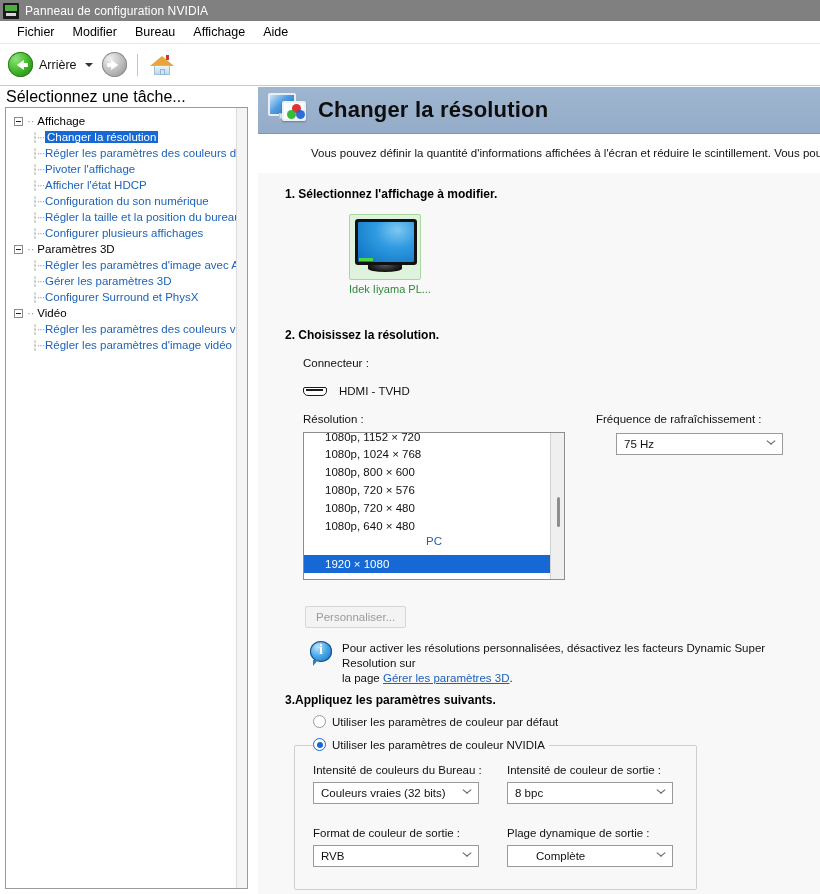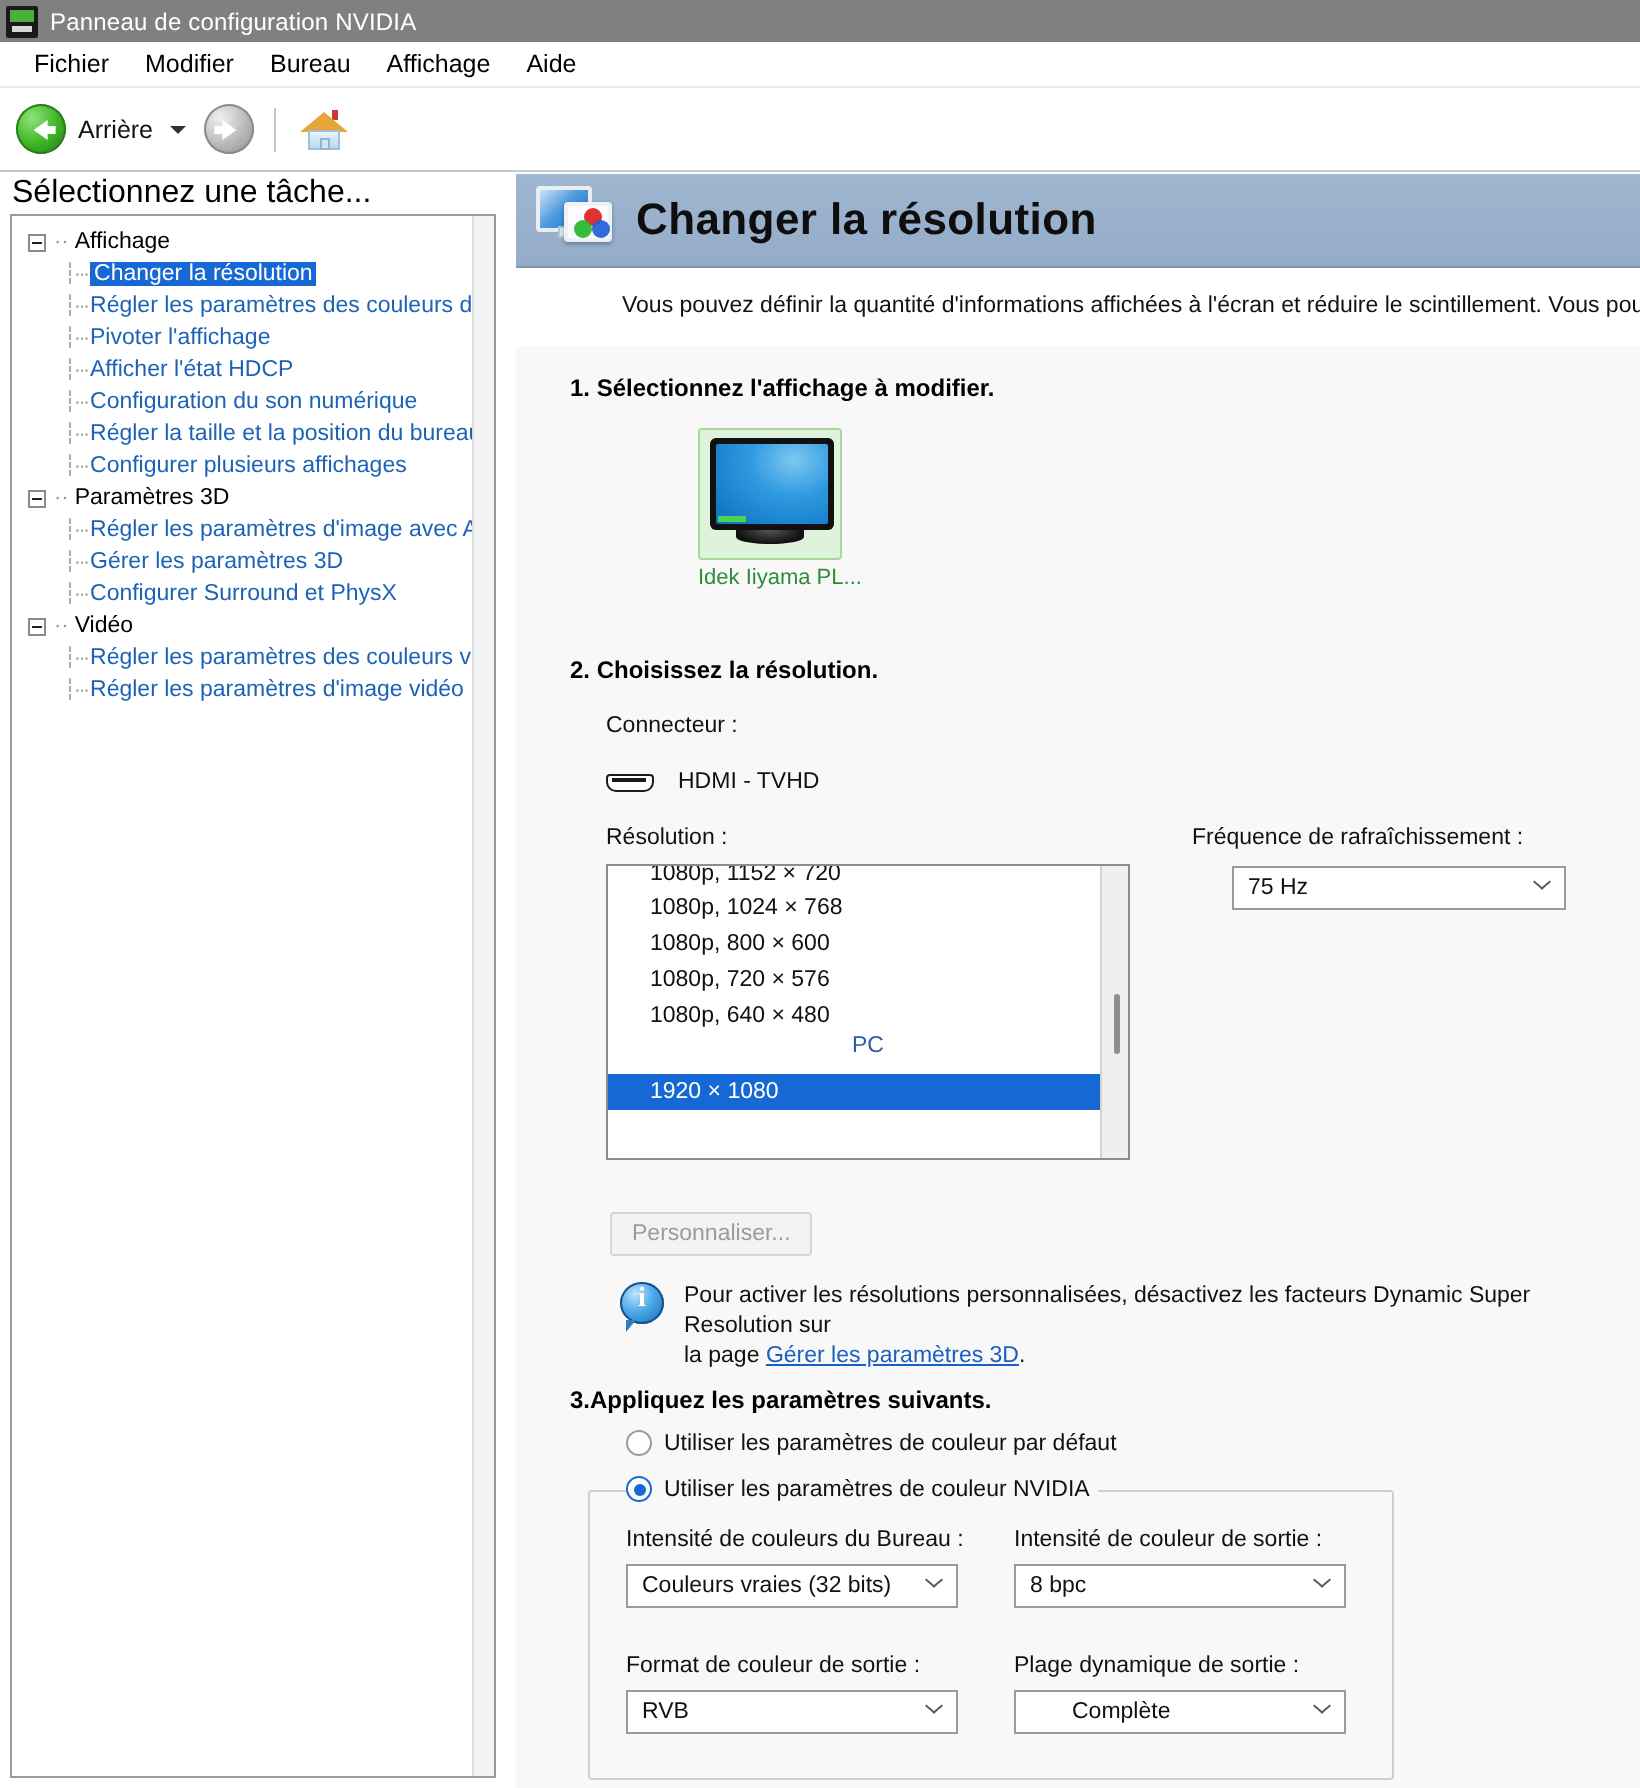--- a/index.html
+++ b/index.html
@@ -577,20 +577,21 @@
         </div>
 
         <div class="fieldlabel" style="position:absolute; left:45px; top:240px;">Résolution :</div>
 
         <div class="reslist" style="position:absolute; left:45px; top:259px;">
           <div class="items">
             <div class="resrow first">1080p, 1152 × 720</div>
             <div class="resrow">1080p, 1024 × 768</div>
             <div class="resrow">1080p, 800 × 600</div>
             <div class="resrow">1080p, 720 × 576</div>
+            <div class="resrow">1080p, 720 × 480</div>
             <div class="resrow">1080p, 640 × 480</div>
             <div class="grouprow">
               <span>PC</span>
               <span class="gline"></span>
             </div>
             <div class="resrow selected">1920 × 1080</div>
           </div>
           <div class="res-sb">
               <div class="thumb"></div>
             </div>

